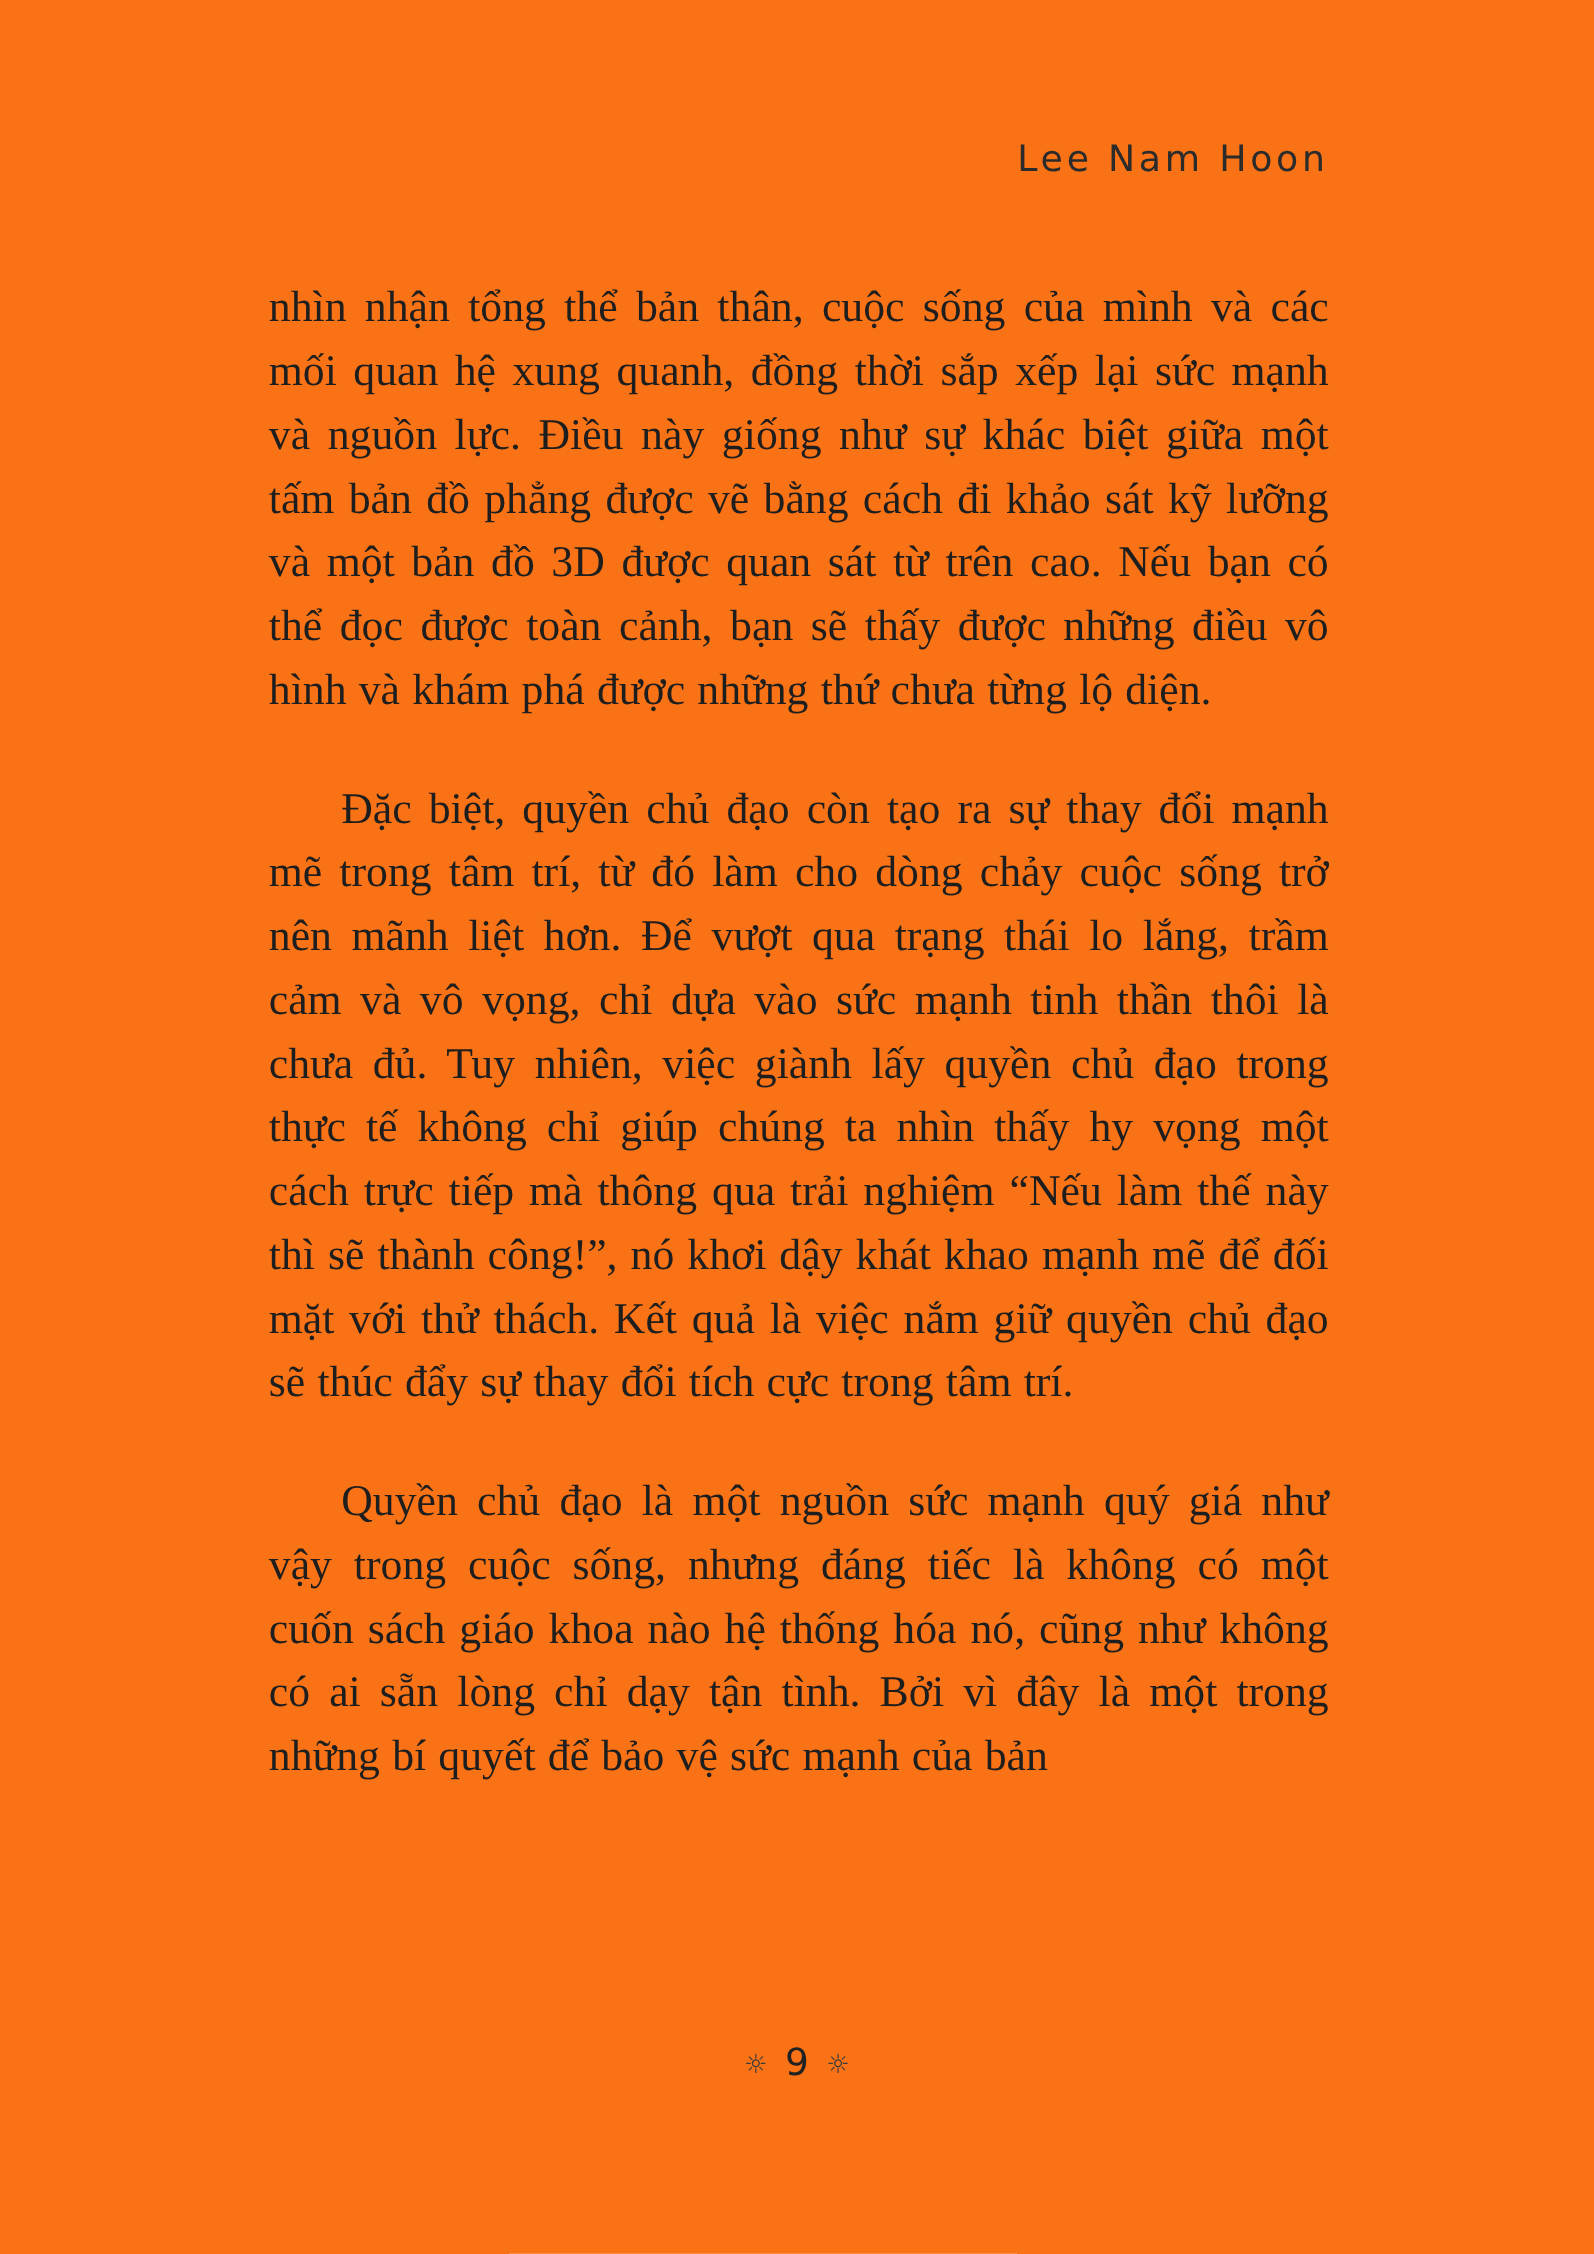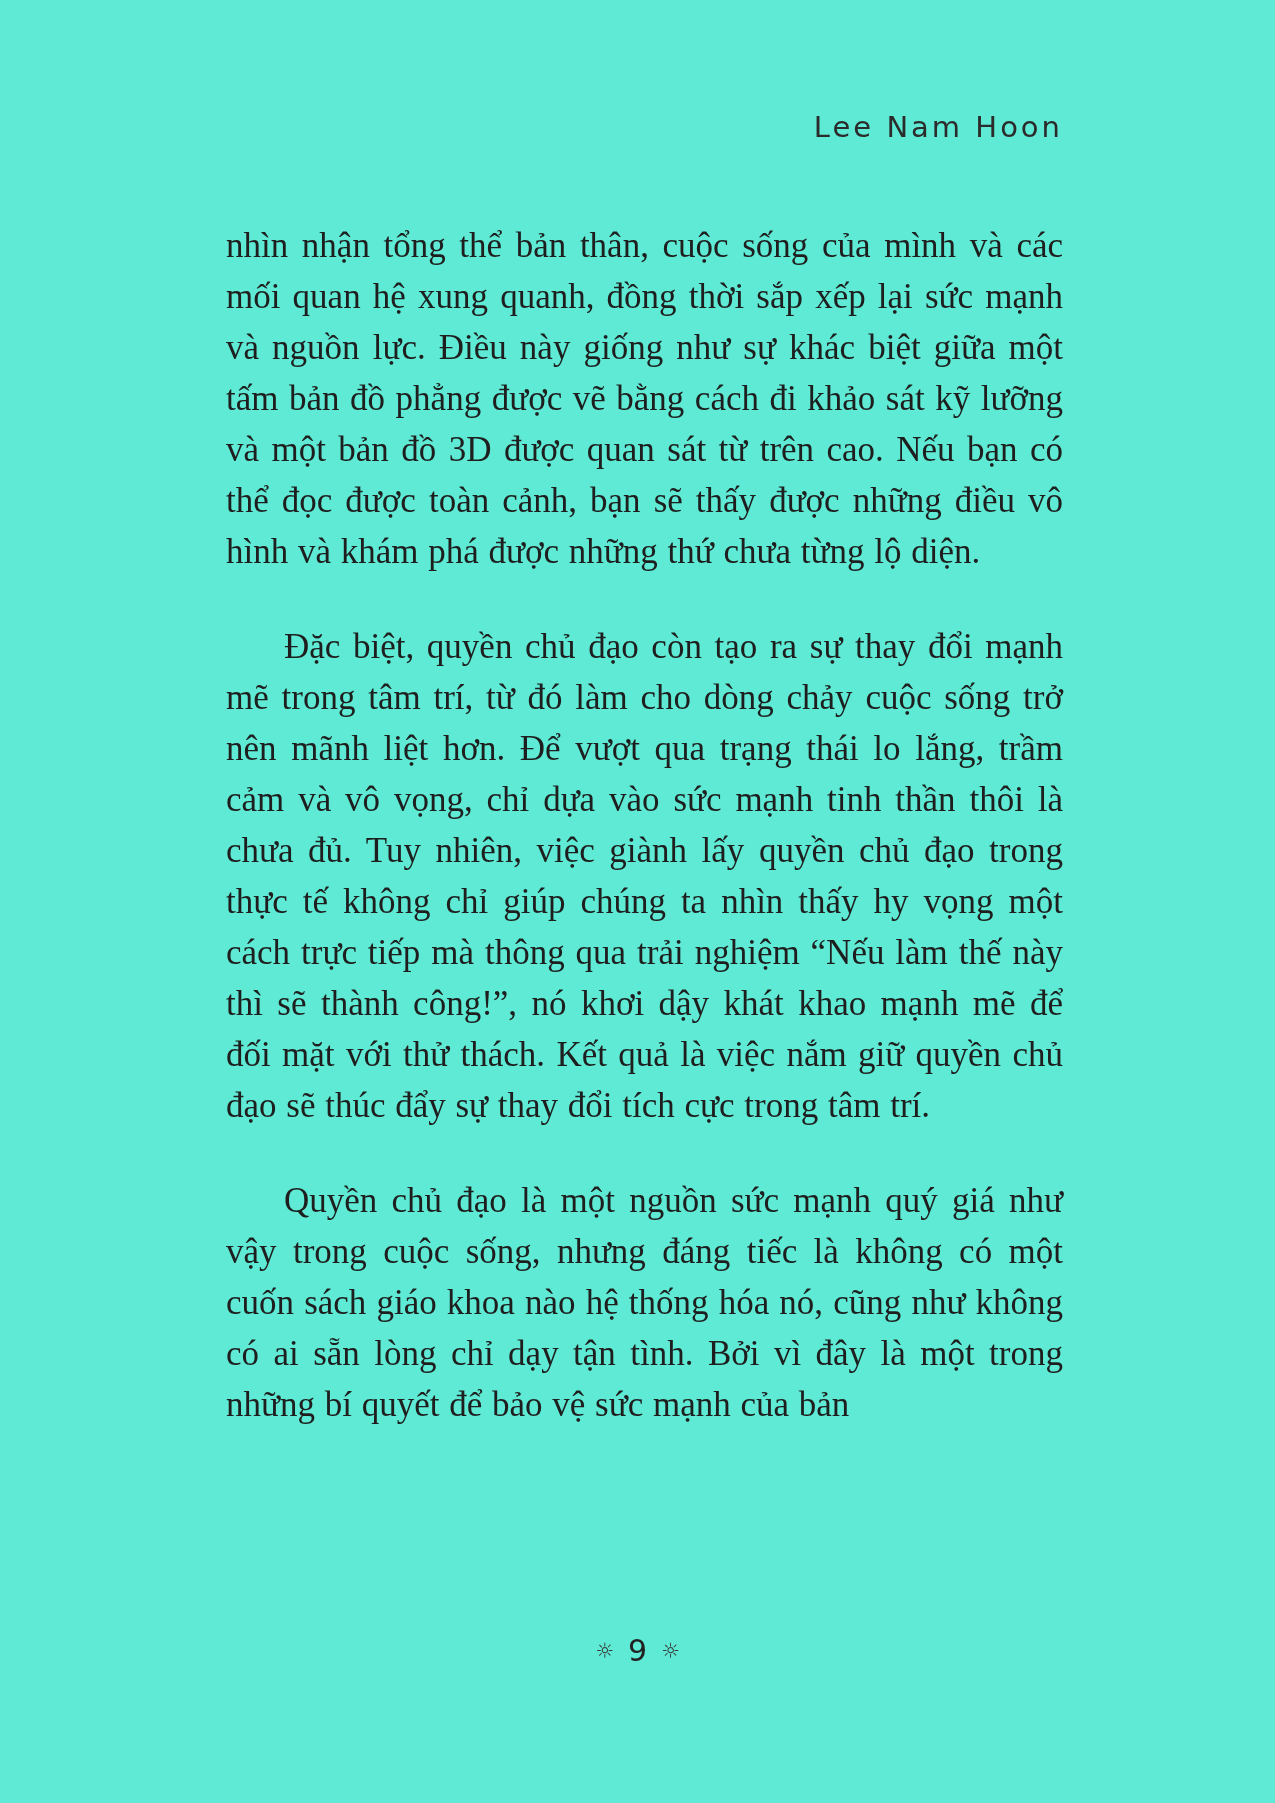--- a/index.html
+++ b/index.html
@@ -8,21 +8,21 @@
     width: 1275px;
     height: 1803px;
     background: #ffffff;
     position: relative;
     overflow: hidden;
     font-family: "Liberation Serif", serif;
   }
   .page {
     position: absolute;
     inset: 0;
-    background: #5eead4;
+    background: #f97316;
     color: #1e1e1e;
   }
   .author-header {
     position: absolute;
     top: 110px;
     left: 215px;
     width: 848px;
     text-align: right;
     font-family: "DejaVu Sans", sans-serif;
     font-size: 29px;
@@ -34,21 +34,21 @@
     position: absolute;
     top: 220px;
     left: 215px;
     width: 848px;
     font-size: 35px;
     line-height: 51px;
     text-align: justify;
     color: #1e1e1e;
   }
   .body-text p {
-    margin: 0 0 44px 11px;
+    margin: 0 0 44px 0;
     text-indent: 58px;
     word-spacing: 1px;
   }
   .body-text p.first-para {
     text-indent: 0;
   }
   .page-footer {
     position: absolute;
     top: 1636px;
     left: 0;

